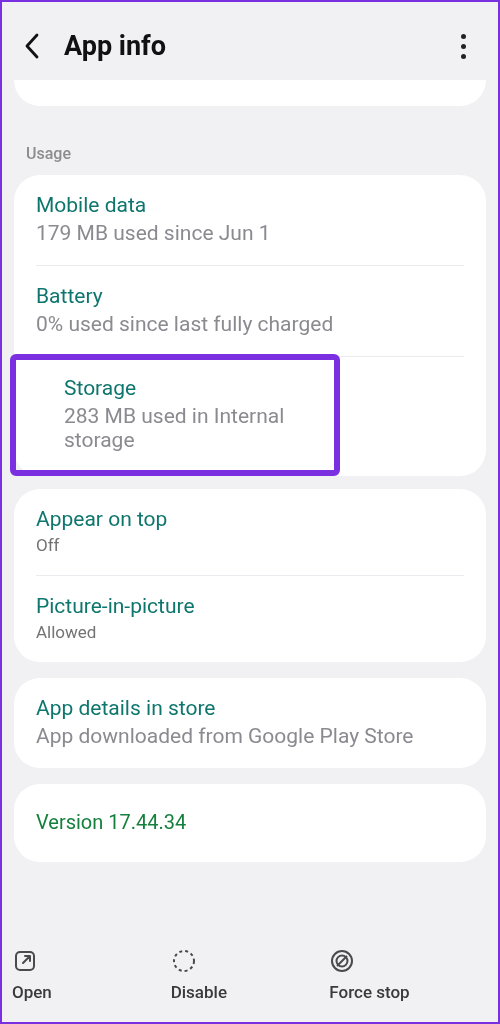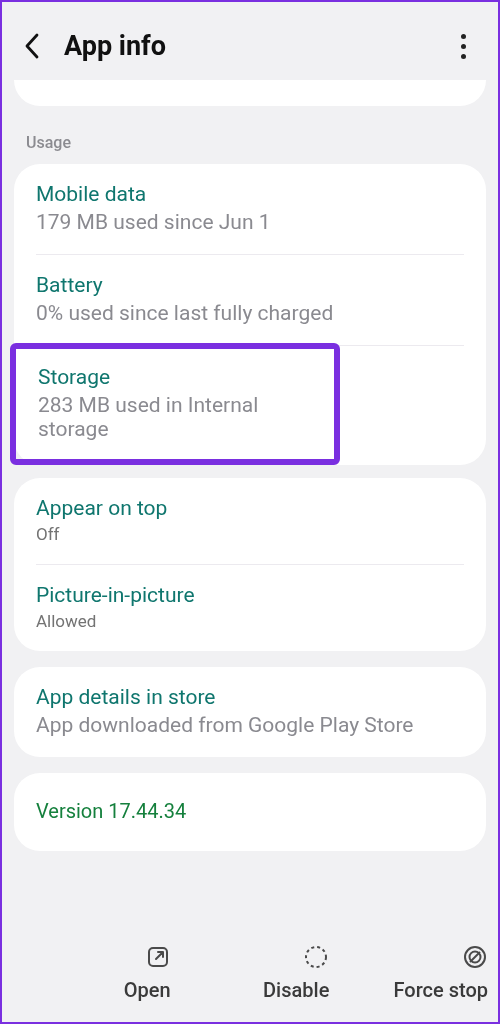--- a/index.html
+++ b/index.html
@@ -56,21 +56,21 @@
     border-bottom-left-radius: 26px;
     border-bottom-right-radius: 26px;
     border-top-left-radius: 0;
     border-top-right-radius: 0;
     margin-top: -2px;
   }
   .section-label {
     color:#8b8b90;
     font-size:16px;
     font-weight:500;
-    padding: 27px 10px 12px 12px;
+    padding: 38px 10px 12px 12px;
   }
   .row {
     padding: 18px 22px 20px 22px;
   }
   .row-title {
     font-size: 21px;
     color:#0f766e;
     font-weight:400;
   }
   .row-sub {
@@ -90,37 +90,37 @@
   }
   .group-gap { height: 16px; }
   .highlight-box {
     border: 6px solid #7a2fe0;
     border-radius: 6px;
     margin: -3px 0 -3px -4px;
     width: 70%;
     box-sizing: border-box;
     position: relative;
   }
-  .highlight-box .row { padding: 16px 22px 18px 22px; }
+  .highlight-box .row { padding: 16px 22px 18px 22px; margin-left: 26px; }
   .version-card .row { padding: 26px 22px 28px 22px; }
   .version-text { color:#15803d; font-size:20px; }
   .bottom-bar {
     display:flex;
     justify-content: space-around;
     align-items:flex-end;
     padding: 12px 10px 20px 10px;
     background:#f1f1f3;
   }
   .bottom-btn {
     display:flex;
     flex-direction:column;
-    align-items:flex-end;
+    align-items:flex-start;
     gap:8px;
     color:#3a3a3a;
-    font-size:20px;
+    font-size:17px;
     font-weight:500;
     flex:1;
   }
   .bottom-btn svg { display:block; }
 </style>
 </head>
 <body>
 
 <div class="device">
 

